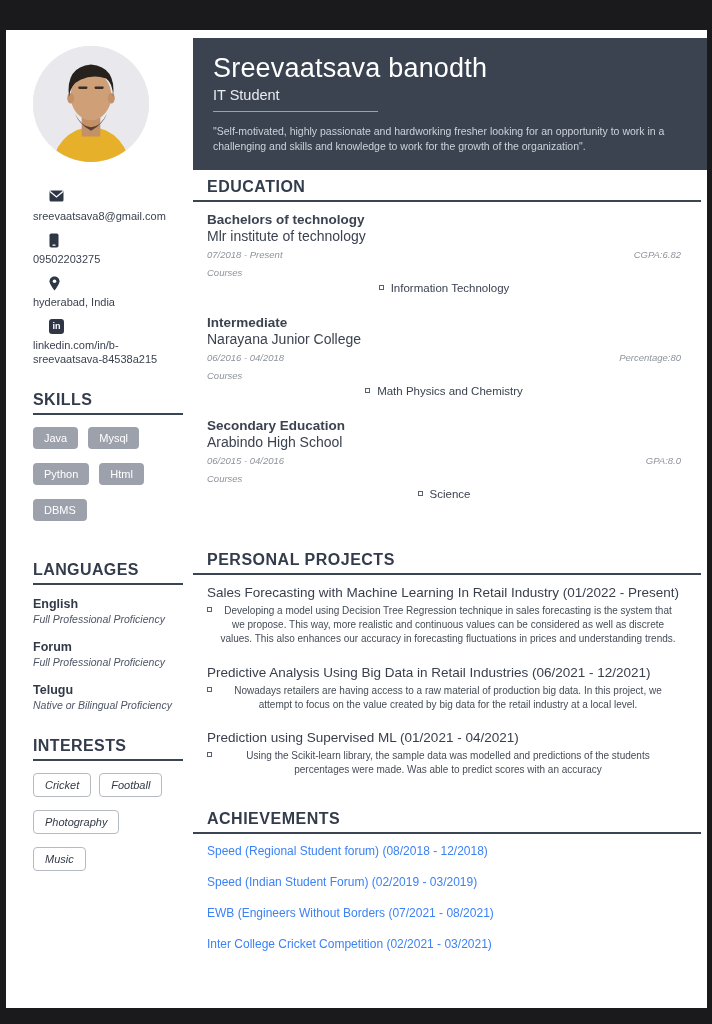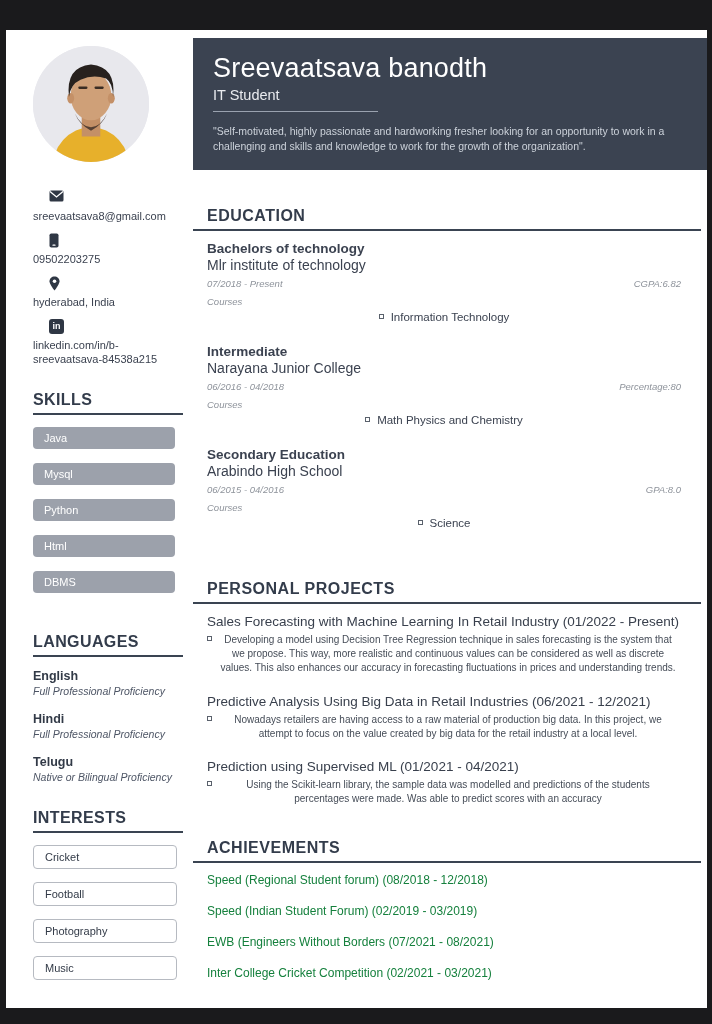--- a/index.html
+++ b/index.html
@@ -15,31 +15,31 @@
   .contact-item { margin-bottom:9px; }
   .contact-icon { height:16px; margin-bottom:3px; color:#2f3744;margin-left:16px; }
   .contact-icon svg { display:block; }
   .contact-text { font-size:11px; color:#3b4250; line-height:1.35; word-break:break-word; }
   .li-badge { width:15px; height:15px; background:#2f3744; border-radius:3px; color:#fff; font-size:9px; font-weight:bold; display:flex; align-items:center; justify-content:center; }
 
   .side-section { margin-bottom:26px; }
   .side-heading { font-size:16px; font-weight:bold; color:#333c4b; letter-spacing:.4px; }
   .side-rule { border:none; border-top:2px solid #3a4452; margin:4px 0 12px 0; width:150px; }
 
-  .tag-row { display:flex; flex-wrap:wrap; width:152px;flex-direction:column; }
+  .tag-row { display:flex; flex-wrap:wrap; width:152px; }
   .skill-tag { background:#9ca1ab; color:#ffffff; font-size:11px; padding:5px 11px; border-radius:4px; margin:0 10px 14px 0; white-space:nowrap; }
-  .interest-tag { background:#ffffff; color:#323a47; font-size:11px; padding:5px 11px; border-radius:4px; border:1px solid #b6bac1; margin:0 8px 13px 0; white-space:nowrap; }
+  .interest-tag { background:#ffffff; color:#323a47; font-size:11px; padding:5px 11px; border-radius:4px; border:1px solid #b6bac1; margin:0 8px 13px 0; white-space:nowrap;font-style:italic; }
 
   .lang-item { margin-bottom:15px; }
   .lang-name { font-size:12.5px; font-weight:bold; color:#323a47; }
   .lang-level { font-size:10.5px; font-style:italic; color:#4d5565; margin-top:2px; }
 
   
   .main { position:absolute; left:187px; top:8px; width:516px; }
-  .header-box { background:#3b4351; width:516px; padding:15px 20px 16px 20px; margin-bottom:37px; }
+  .header-box { background:#3b4351; width:516px; padding:15px 20px 16px 20px; margin-bottom:8px; }
   .name { color:#ffffff; font-size:27px; font-weight:500; letter-spacing:.2px; }
   .job-title { color:#e9ebef; font-size:14.5px; margin-top:3px; }
   .title-underline { width:165px; height:1px; background:#9aa2af; margin:8px 0 12px 0; }
   .summary { color:#ccd2da; font-size:10.5px; line-height:1.45; max-width:486px; }
 
   .section { margin-bottom:0; }
   .section-heading { font-size:16px; font-weight:bold; color:#333c4b; letter-spacing:.5px; padding-left:14px; }
   .section-rule { border:none; border-top:2px solid #3a4452; margin:4px 0 0 0; width:508px; }
   .section-body { padding:10px 28px 0 14px; }
 
@@ -50,21 +50,21 @@
   .edu-courses-label { font-size:9.5px; font-style:italic; color:#8e939b; margin-top:7px; }
   .bullet-line { margin-top:4px; font-size:11.5px; color:#3b4250;text-align:center; }
   .sq { display:inline-block; width:5px; height:5px; border:1px solid #5a616c; margin-right:7px; vertical-align:2px; }
 
   .proj-entry { margin-bottom:19px; }
   .proj-title { font-size:13.5px; color:#39404d; margin-bottom:4px; }
   .proj-desc-row { display:flex;text-align:center; }
   .proj-desc-row .sq { flex:0 0 auto; margin-top:3px; }
   .proj-desc { font-size:10px; color:#454c57; line-height:1.38; max-width:458px; }
 
-  .ach-item { font-size:12px; color:#15803d; margin-bottom:17px; }
+  .ach-item { font-size:12px; color:#3b82f6; margin-bottom:17px; }
   .sec-spacer-1 { height:30px; }
   .sec-spacer-2 { height:14px; }
 </style>
 </head>
 <body>
 
 <div class="frame">
   <div class="page">
 
     <div class="sidebar">
@@ -132,21 +132,21 @@
       </div>
 
       <div class="side-section">
         <div class="side-heading">LANGUAGES</div>
         <hr class="side-rule">
         <div class="lang-item">
           <div class="lang-name">English</div>
           <div class="lang-level">Full Professional Proficiency</div>
         </div>
         <div class="lang-item">
-          <div class="lang-name">Hindi</div>
+          <div class="lang-name">Forum</div>
           <div class="lang-level">Full Professional Proficiency</div>
         </div>
         <div class="lang-item">
           <div class="lang-name">Telugu</div>
           <div class="lang-level">Native or Bilingual Proficiency</div>
         </div>
       </div>
 
       <div class="side-section">
         <div class="side-heading">INTERESTS</div>

